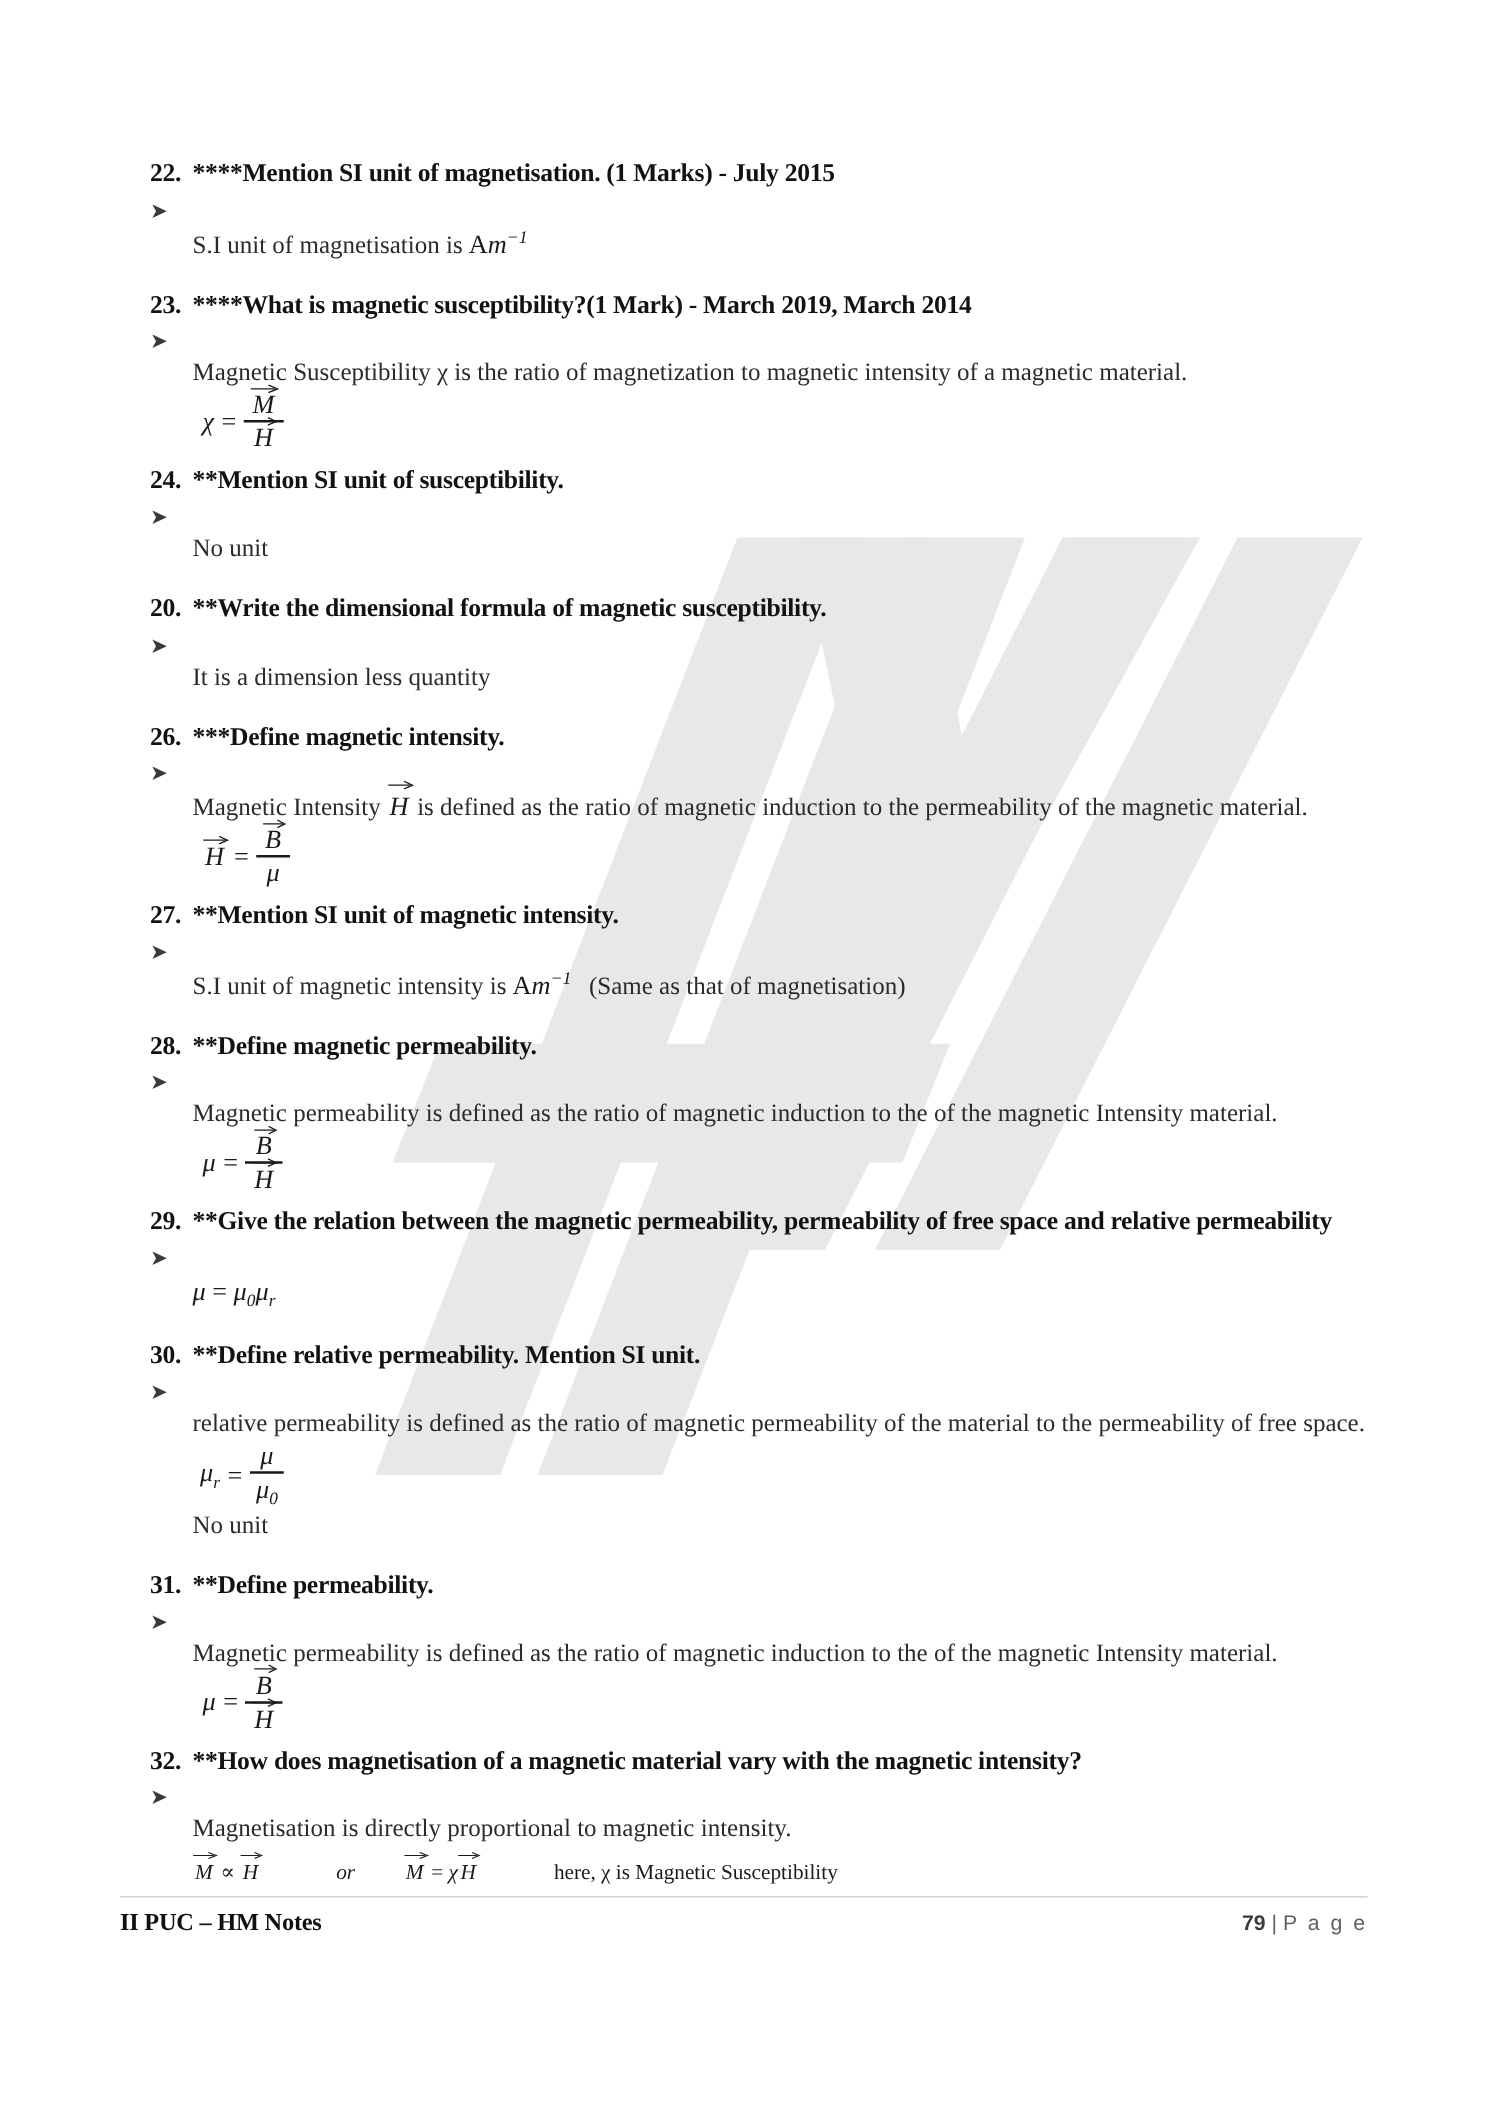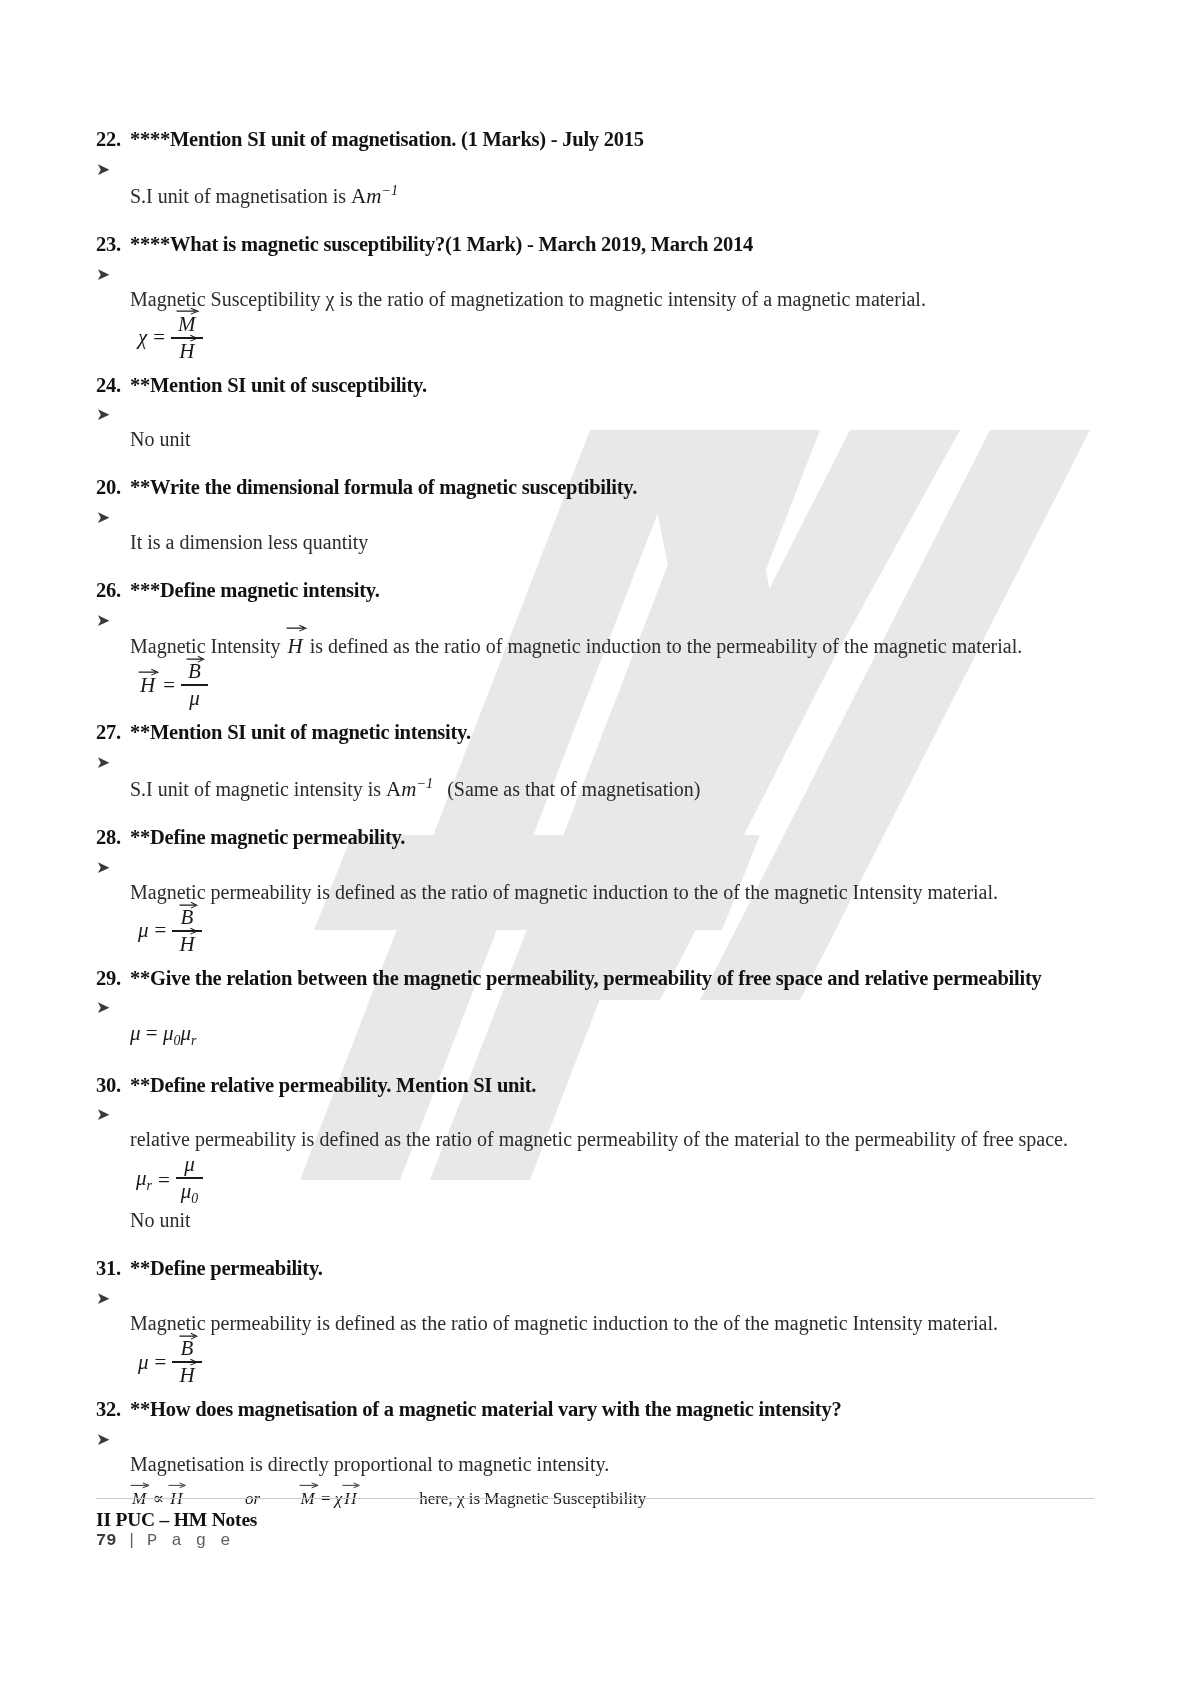--- a/index.html
+++ b/index.html
@@ -28,21 +28,21 @@
   .watermark svg { display: block; }
 
   
   .page {
     position: absolute;
     left: 0; top: 0;
     width: 1190px;
     height: 1682px;
     z-index: 2;
     box-sizing: border-box;
-    padding: 126px 86px 0 96px;
+    padding: 126px 86px 0 120px;
   }
 
   .content { position: relative; }
 
   
   .q {
     display: flex;
     align-items: flex-start;
     font-weight: bold;
     font-size: 20.5px;
@@ -150,30 +150,29 @@
     position: absolute;
     left: 96px;
     right: 96px;
     bottom: 132px;
     border-top: 1.5px solid #c9c9c9;
     padding-top: 10px;
     display: flex;
     justify-content: space-between;
     align-items: baseline;
     z-index: 3;
-    flex-direction: column;
   }
   .footer-left {
     font-weight: bold;
     font-size: 19.5px;
     letter-spacing: -0.2px;
     color: #101010;
   }
   .footer-right {
-    font-family: Liberation Mono, monospace;
+    font-family: Liberation Sans, sans-serif;
     font-size: 17px;
     color: #5f5f5f;
   }
   .footer-right .pnum { font-weight: bold; color: #3b3b3b; }
   .footer-right .pword { letter-spacing: 2px; }
 </style>
 </head>
 <body>
 
 <div class="watermark">

